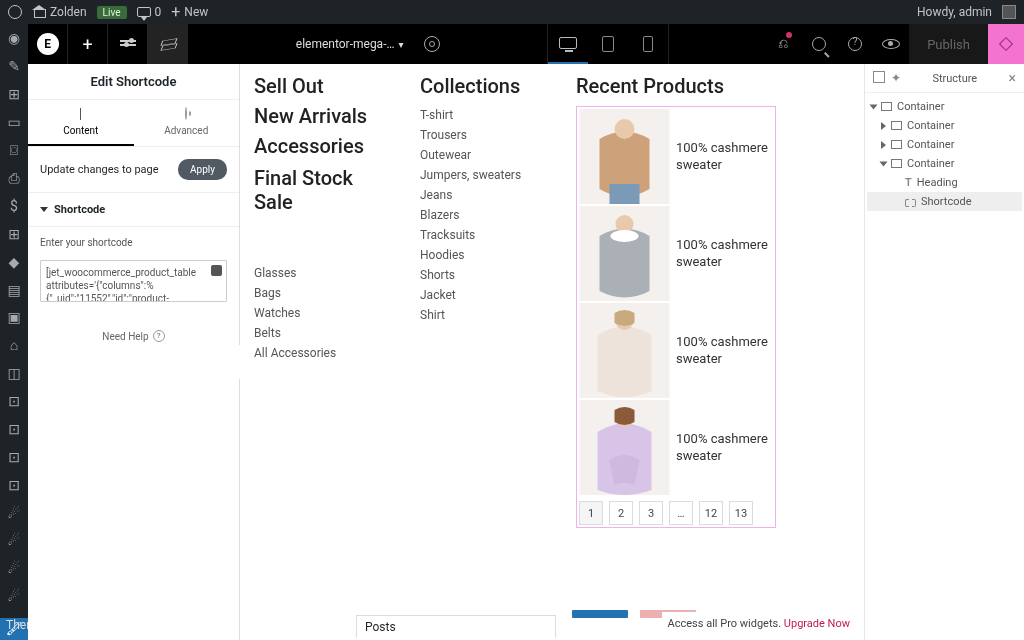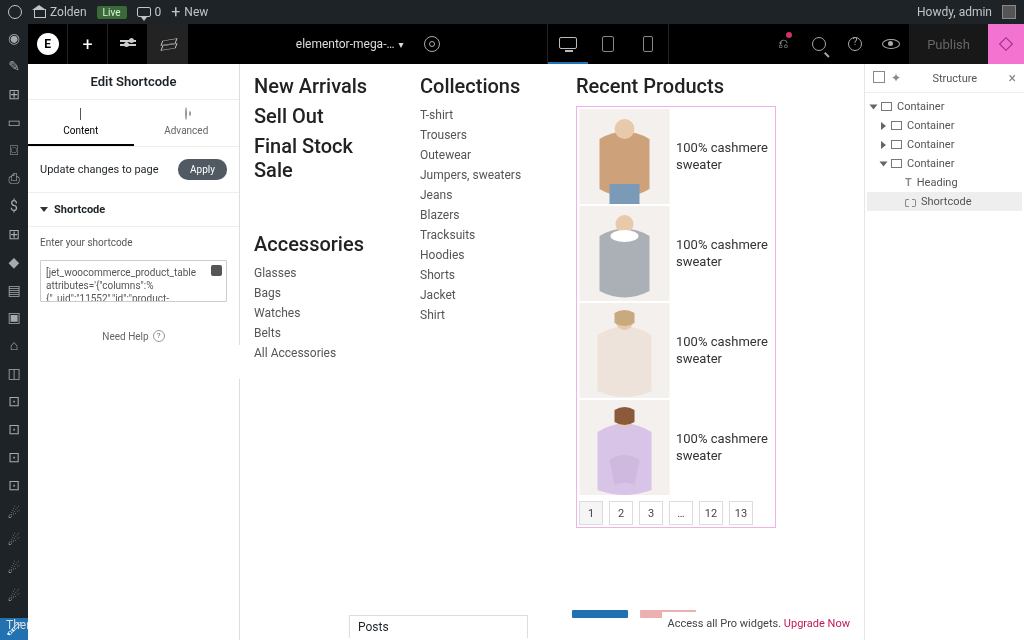--- a/index.html
+++ b/index.html
@@ -95,21 +95,21 @@
   .rp-item{display:flex;align-items:center;gap:6px;margin-bottom:2px}
   .thumb{width:91px;height:95px;flex-shrink:0}
   .rp-item span{font-size:13px;color:#333;line-height:1.25}
   .pager{display:flex;gap:6px;margin-top:6px;justify-content:flex-start}
   .pager .pg{width:24px;height:24px;border:1px solid #dcdcdc;display:flex;align-items:center;justify-content:center;font-size:11px;color:#444;background:#fff}
   .pager .pg.cur{background:#f5f5f5}
   .pro-notice{position:absolute;right:8px;bottom:5px;background:#fff;font-size:11px;color:#444;padding:5px 6px}
   .pro-notice a{color:#c2185b}
   .save-btn{position:absolute;left:332px;bottom:22px;width:56px;height:8px;background:#2271b1;border-radius:1px}
   .delete-btn{position:absolute;left:400px;bottom:22px;width:56px;height:8px;background:#ecb0b0;border-radius:1px}
-  .posts-strip{position:absolute;left:109px;bottom:2px;width:179px;background:#fff;border:1px solid #ddd;border-bottom:none;padding:4px 8px;font-size:12px}
+  .posts-strip{position:absolute;left:116px;bottom:2px;width:200px;background:#fff;border:1px solid #ddd;border-bottom:none;padding:4px 8px;font-size:12px}
   
   .structure{width:160px;border-left:1px solid #e6e6e6;background:#fff;font-size:11px;color:#555;flex-shrink:0}
   .struct-head{display:flex;align-items:center;justify-content:space-between;padding:6px 8px;border-bottom:1px solid #eee;font-size:11px}
   .struct-head .x{font-size:14px;color:#888;cursor:pointer}
   .struct-head .ico-group{display:flex;gap:6px}
   .sq-ico{width:12px;height:12px;border:1px solid #888}
   .sparkle{font-size:12px;color:#888}
   .tree{padding:4px 2px}
   .tree .node{display:flex;align-items:center;gap:5px;padding:3px 4px}
   .tree .node.sel{background:#eee}
@@ -270,24 +270,24 @@
       <div class="help-row">
         <span>Need Help</span>
         <span class="help-circle">?</span>
       </div>
       <div class="collapse-tab">‹</div>
     </div>
 
     <div class="canvas">
       <div class="canvas-cols">
         <div class="col" style="width:140px">
+          <h2>Sell Out</h2>
           <h2>New Arrivals</h2>
-          <h2>Sell Out</h2>
+          <h2 style="margin-bottom:6px">Accessories</h2>
           <h2 style="margin-bottom:48px">Final Stock Sale</h2>
-          <h2 style="margin-bottom:6px">Accessories</h2>
           <span class="lnk">Glasses</span>
           <span class="lnk">Bags</span>
           <span class="lnk">Watches</span>
           <span class="lnk">Belts</span>
           <span class="lnk">All Accessories</span>
         </div>
         <div class="col" style="width:130px">
           <h2 style="margin-bottom:6px">Collections</h2>
           <span class="lnk">T-shirt</span>
           <span class="lnk">Trousers</span>

